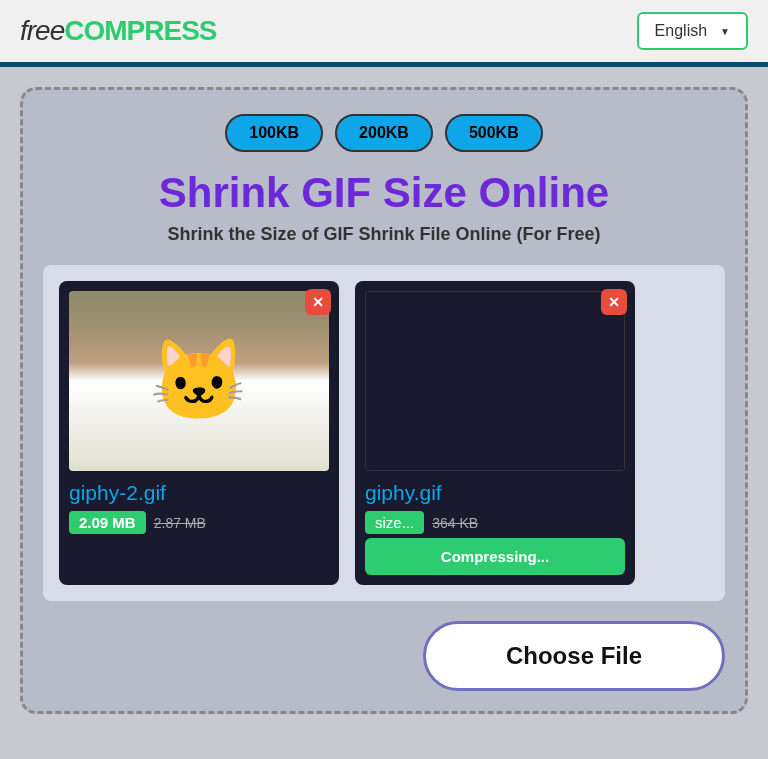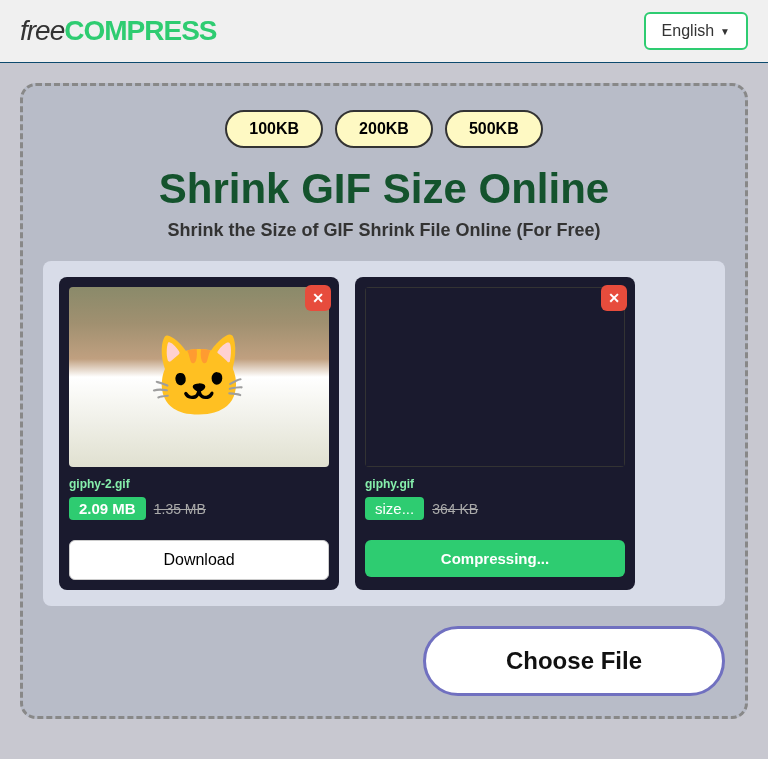--- a/index.html
+++ b/index.html
@@ -10,21 +10,21 @@
       min-height: 759px;
     }
 
     
     .header {
       background: #f0f0f0;
       display: flex;
       align-items: center;
       justify-content: space-between;
       padding: 12px 20px;
-      border-bottom: 1px solid #0c4a6e;
+      border-bottom: 5px solid #0c4a6e;
     }
     .logo {
       font-size: 28px;
       font-weight: 900;
       letter-spacing: -1px;
     }
     .logo-free {
       color: #333;
       font-weight: 300;
       font-style: italic;
@@ -36,21 +36,21 @@
     }
     .lang-btn {
       border: 2px solid #2ecc71;
       border-radius: 6px;
       background: white;
       padding: 8px 16px;
       font-size: 16px;
       cursor: pointer;
       display: flex;
       align-items: center;
-      gap: 6px;
+      gap: 13px;
       color: #333;
     }
     .lang-btn .arrow {
       font-size: 10px;
     }
 
     
     .main {
       padding: 20px;
     }
@@ -66,33 +66,33 @@
     
     .size-buttons {
       display: flex;
       justify-content: center;
       gap: 12px;
       margin-bottom: 18px;
     }
     .size-btn {
       border: 2px solid #333;
       border-radius: 24px;
-      background: #fef9c3;
+      background: #0ea5e9;
       padding: 8px 22px;
       font-size: 16px;
       font-weight: bold;
       cursor: pointer;
     }
 
     
     .main-title {
       text-align: center;
       font-size: 42px;
       font-weight: 900;
-      color: #14532d;
+      color: #6d28d9;
       margin-bottom: 8px;
       line-height: 1.1;
     }
     .sub-title {
       text-align: center;
       font-size: 18px;
       color: #333;
       font-weight: bold;
       margin-bottom: 20px;
     }
@@ -157,31 +157,30 @@
     }
 
     .dark-preview {
       background: #1a1a2e;
       border: 1px solid #333;
       width: 100%;
       height: 100%;
     }
 
     .file-name {
-      color: #86efac;
-      font-size: 12px;
+      color: #0ea5e9;
+      font-size: 21px;
       margin-bottom: 6px;
-      font-weight: bold;
     }
 
     .file-sizes {
       display: flex;
       align-items: center;
       gap: 8px;
-      margin-bottom: 20px;
+      margin-bottom: 4px;
     }
 
     .size-badge-green {
       background: #2ecc71;
       color: white;
       font-size: 15px;
       font-weight: bold;
       padding: 3px 10px;
       border-radius: 4px;
     }
@@ -268,23 +267,22 @@
     <div class="files-row">
 
       <div class="file-card">
         <button class="close-btn">✕</button>
         <div class="file-preview">
           <div class="cat-img">🐱</div>
         </div>
         <div class="file-name">giphy-2.gif</div>
         <div class="file-sizes">
           <span class="size-badge-green">2.09 MB</span>
-          <span class="size-original">1.35 MB</span>
+          <span class="size-original">2.87 MB</span>
         </div>
-        <button class="download-btn">Download</button>
       </div>
 
       <div class="file-card">
         <button class="close-btn">✕</button>
         <div class="file-preview">
           <div class="dark-preview"></div>
         </div>
         <div class="file-name">giphy.gif</div>
         <div class="file-sizes">
           <span class="size-badge-dots">size...</span>

